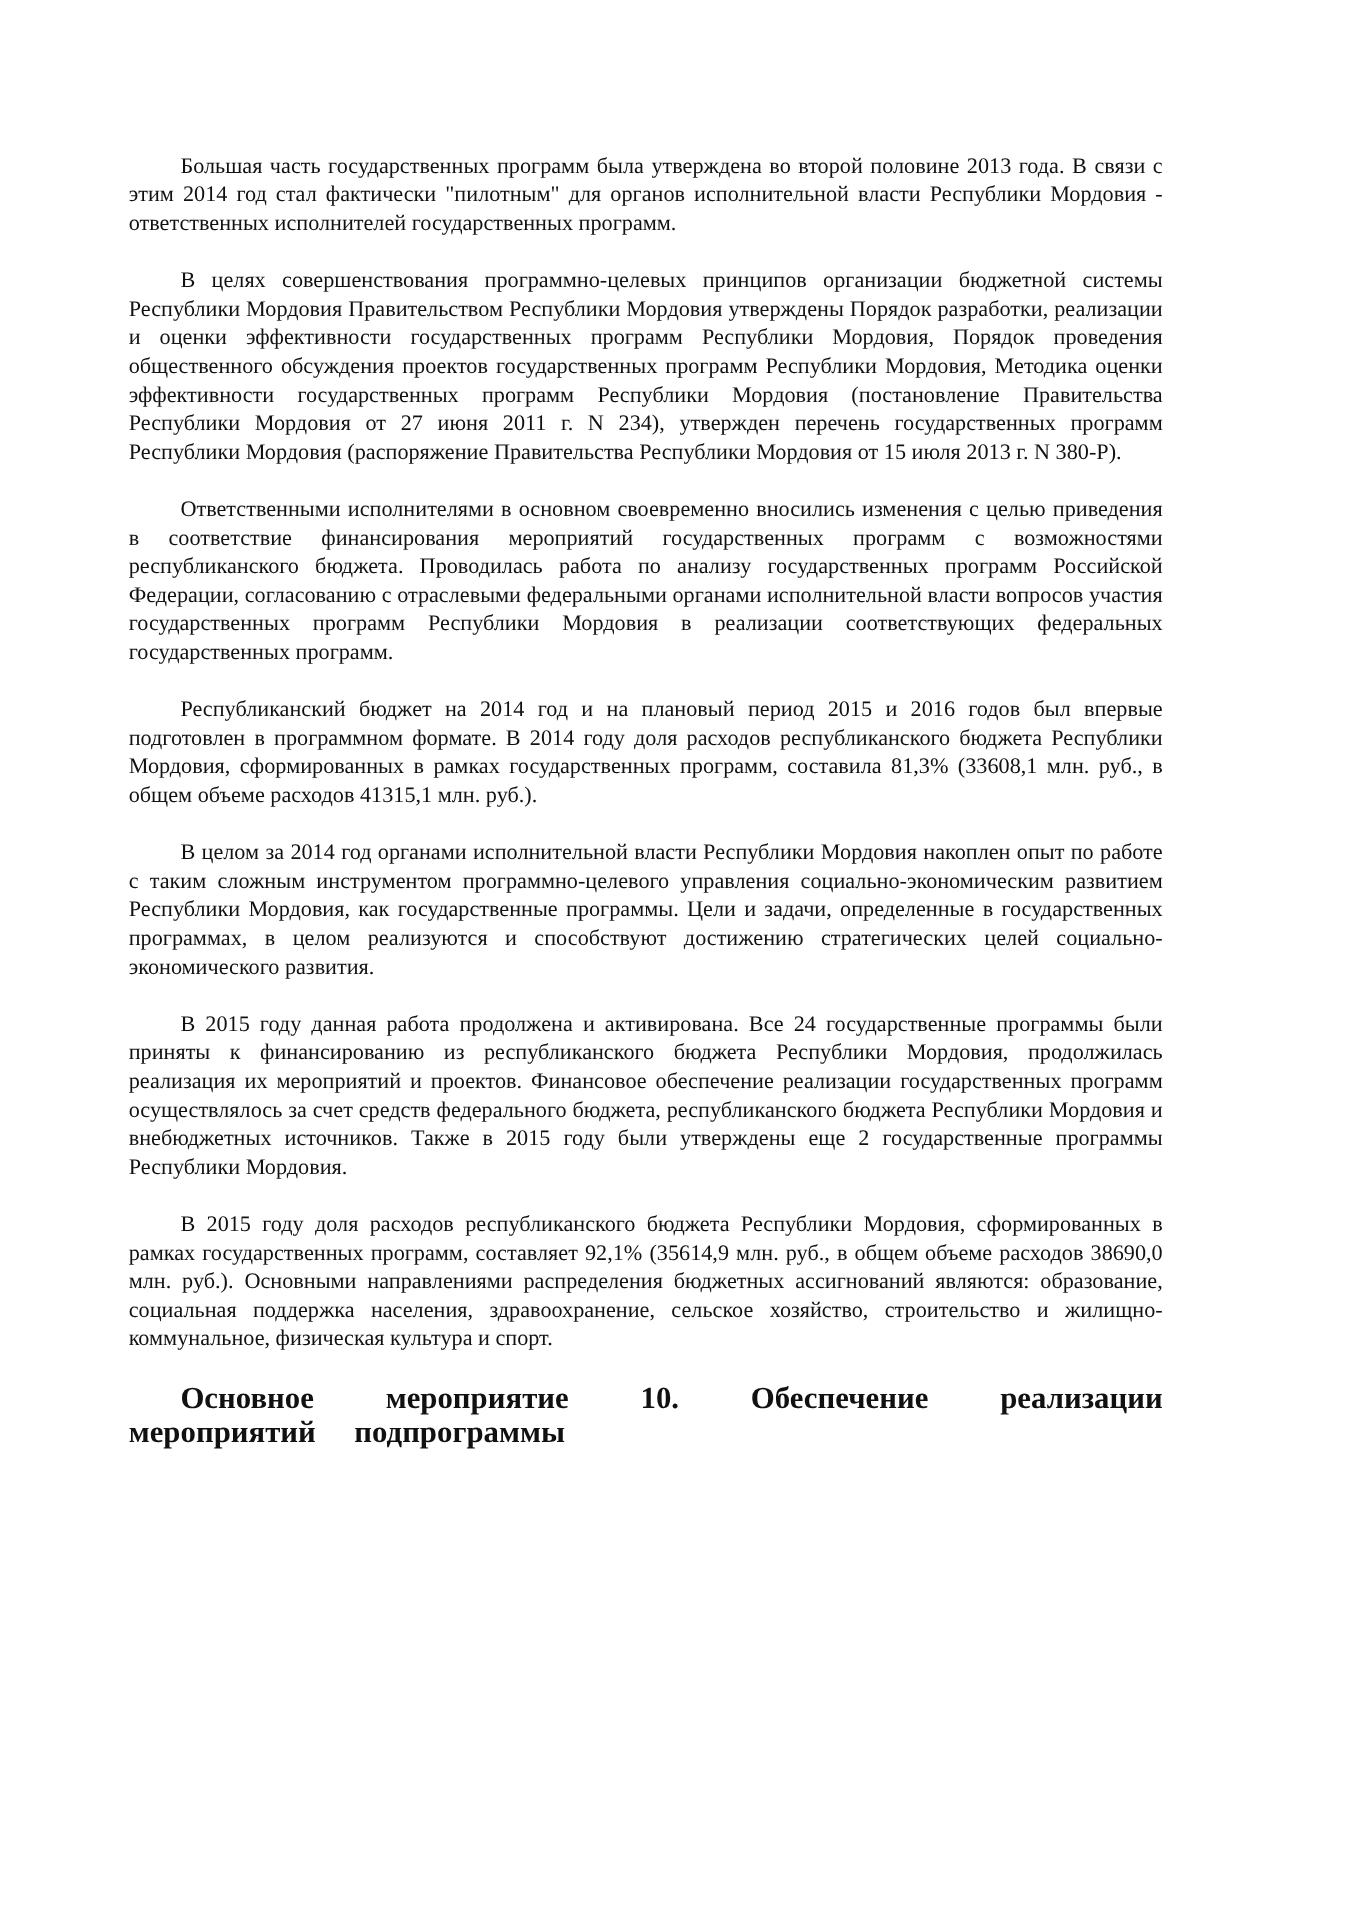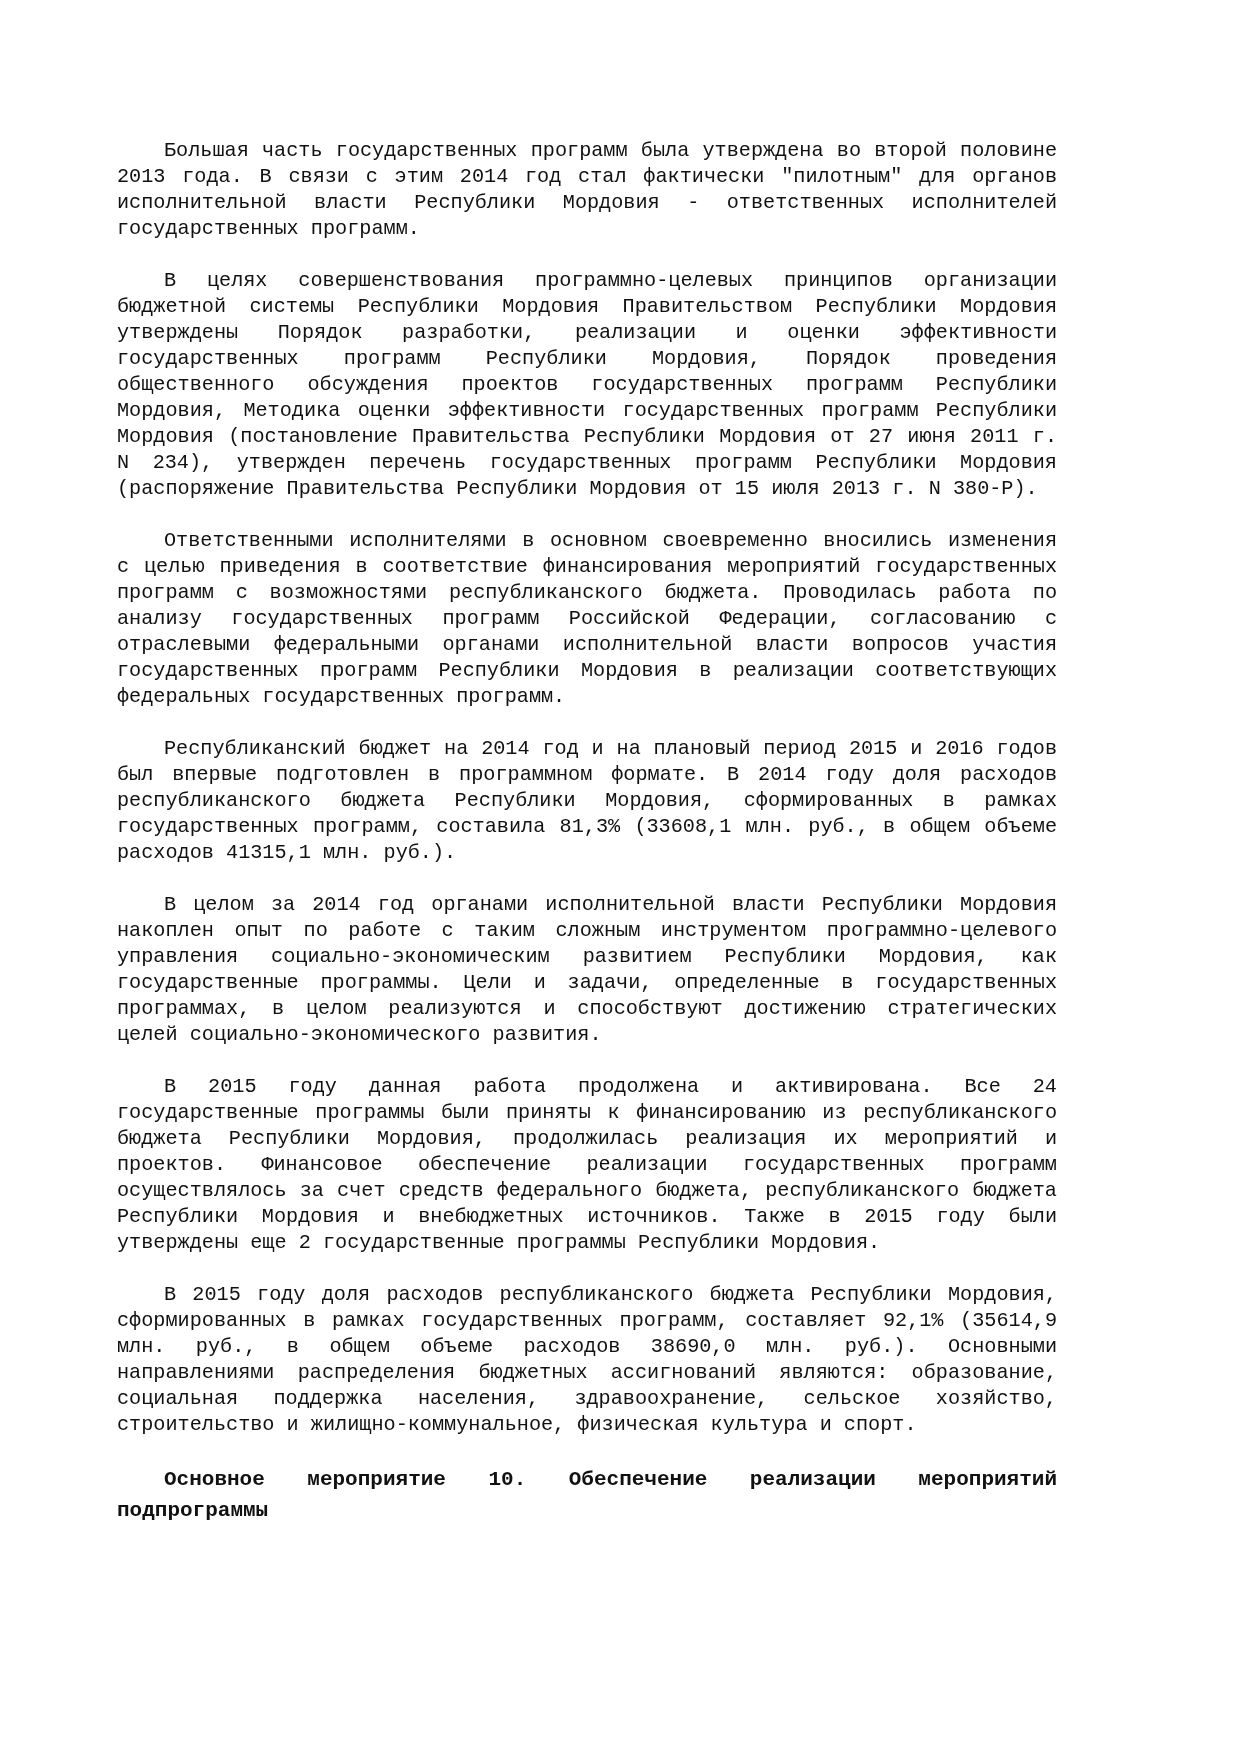--- a/index.html
+++ b/index.html
@@ -2,37 +2,37 @@
 <html><head>
 <meta charset="utf-8">
 <style>
   html, body { margin: 0; padding: 0; background: #ffffff; }
   body { width: 1240px; height: 1754px; position: relative; overflow: hidden; }
   .page {
     position: absolute;
     left: 117px;
     top: 138px;
     width: 940px;
-    font-family: Liberation Mono, monospace;
+    font-family: Liberation Serif, serif;
     font-size: 20.2px;
     line-height: 26px;
     color: #111111;
   }
   .para {
     margin: 0 0 26px 0;
     text-align: justify;
     text-indent: 47px;
   }
   .heading {
     margin: 14px 0 0 0;
     text-align: justify;
     text-align-last: left;
     text-indent: 47px;
     font-weight: bold;
-    font-size: 21px;
+    font-size: 28px;
     line-height: 31px;
     word-spacing: 28px;
   }
 </style>
 </head>
 <body>
 
 <div class="page">
   <p class="para">Большая часть государственных программ была утверждена во второй половине 2013 года. В связи с этим 2014 год стал фактически "пилотным" для органов исполнительной власти Республики Мордовия - ответственных исполнителей государственных программ.</p>
   <p class="para">В целях совершенствования программно-целевых принципов организации бюджетной системы Республики Мордовия Правительством Республики Мордовия утверждены Порядок разработки, реализации и оценки эффективности государственных программ Республики Мордовия, Порядок проведения общественного обсуждения проектов государственных программ Республики Мордовия, Методика оценки эффективности государственных программ Республики Мордовия (постановление Правительства Республики Мордовия от 27 июня 2011 г. N 234), утвержден перечень государственных программ Республики Мордовия (распоряжение Правительства Республики Мордовия от 15 июля 2013 г. N 380-Р).</p>

